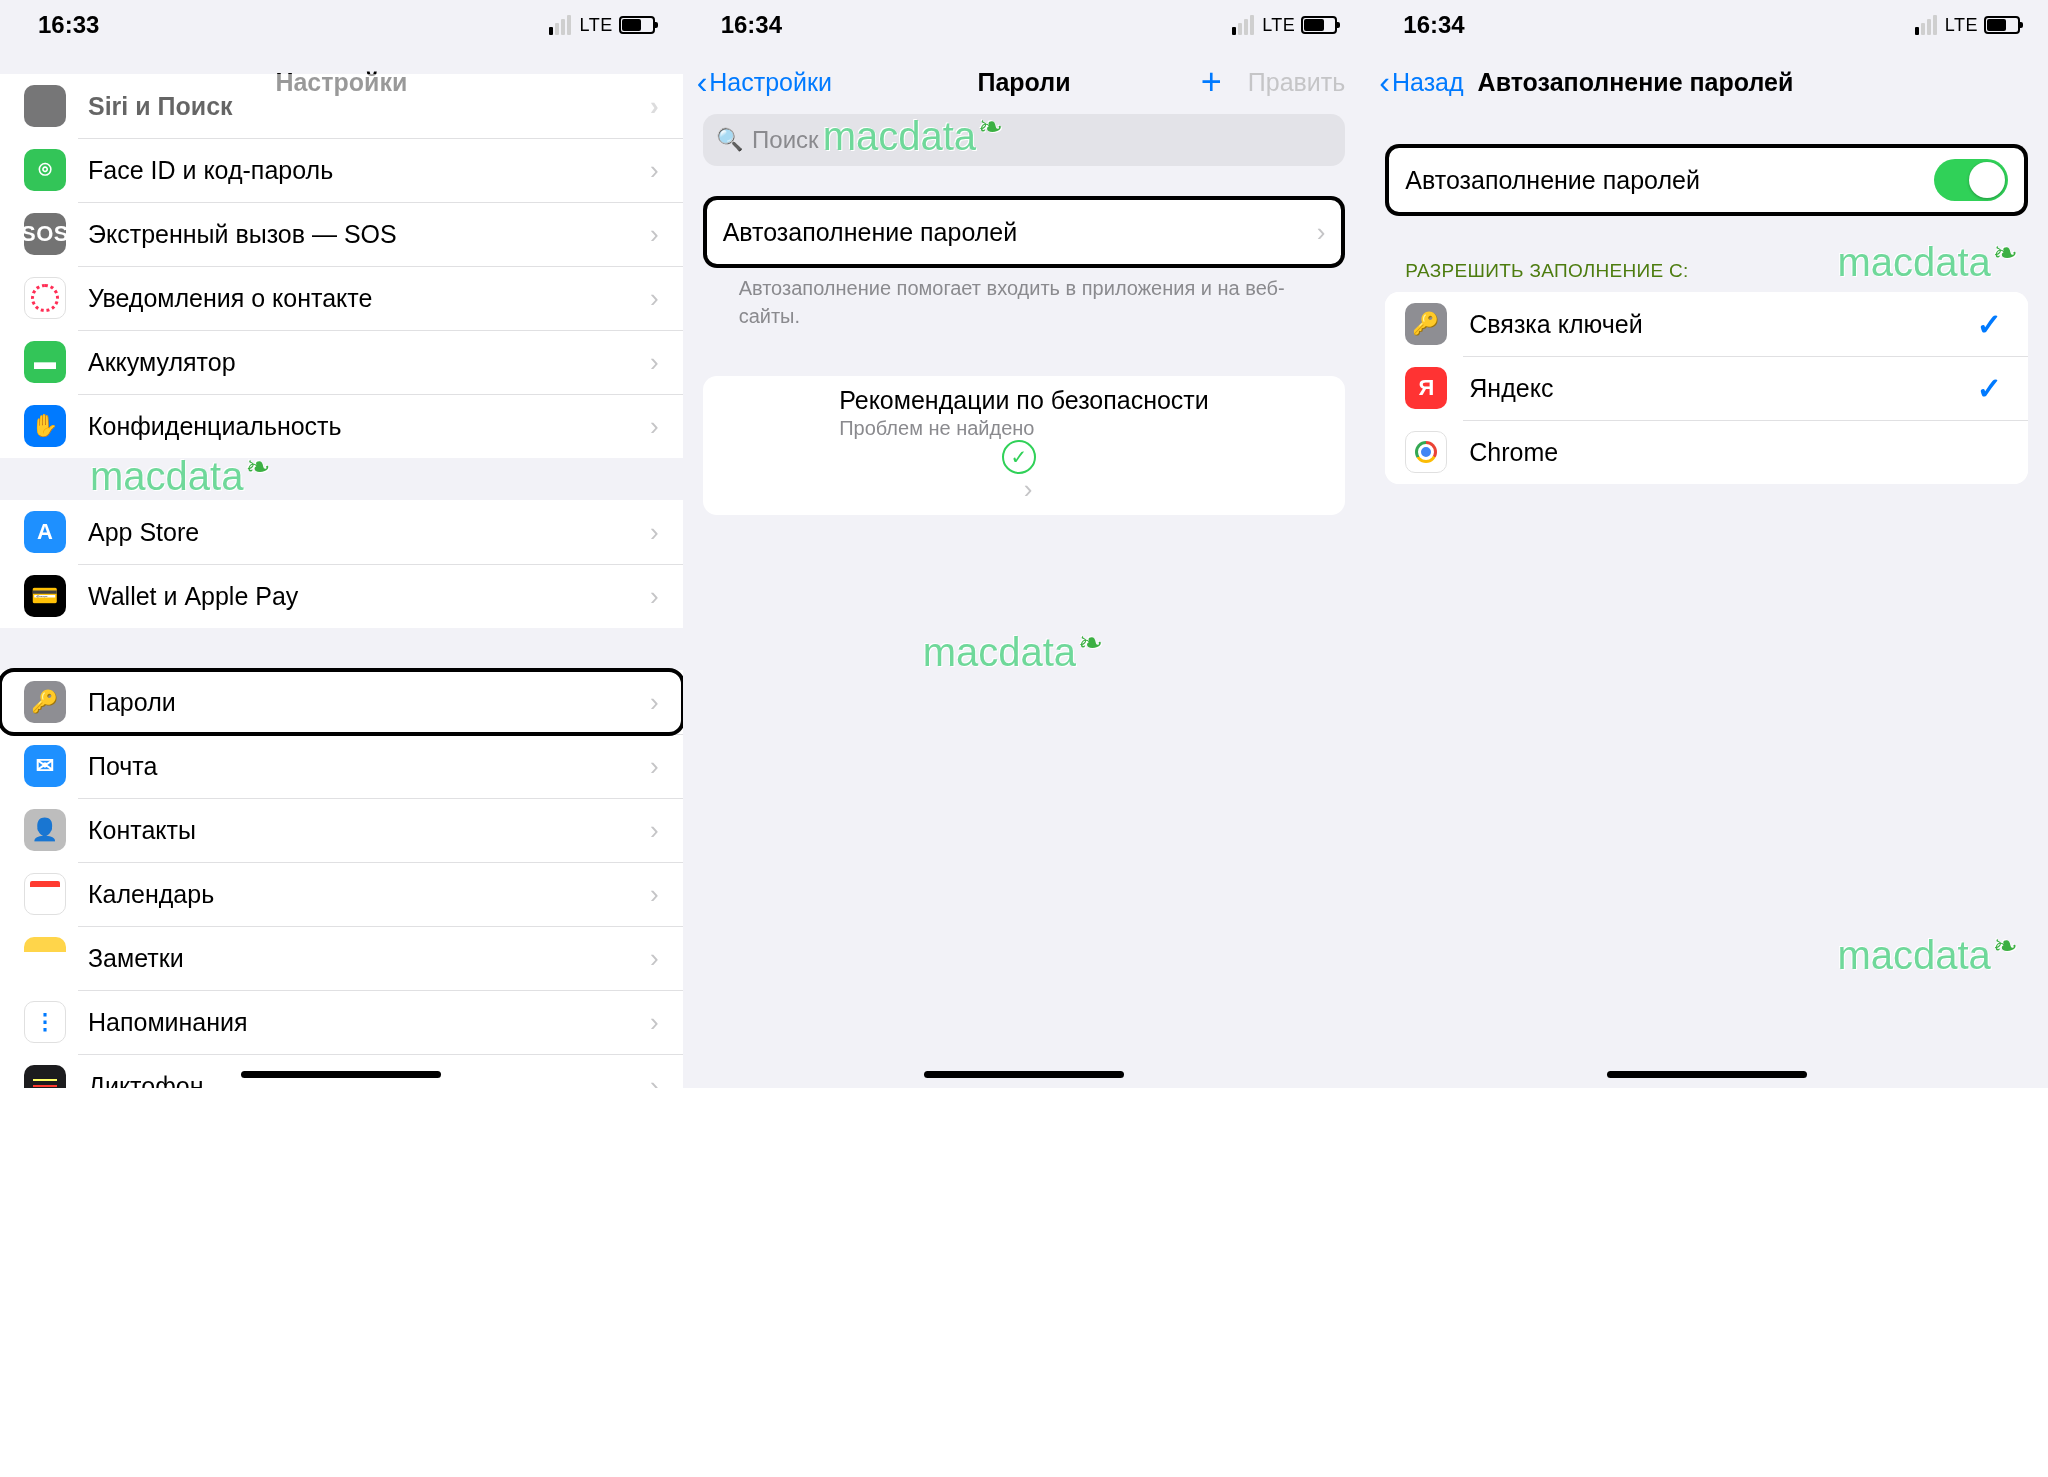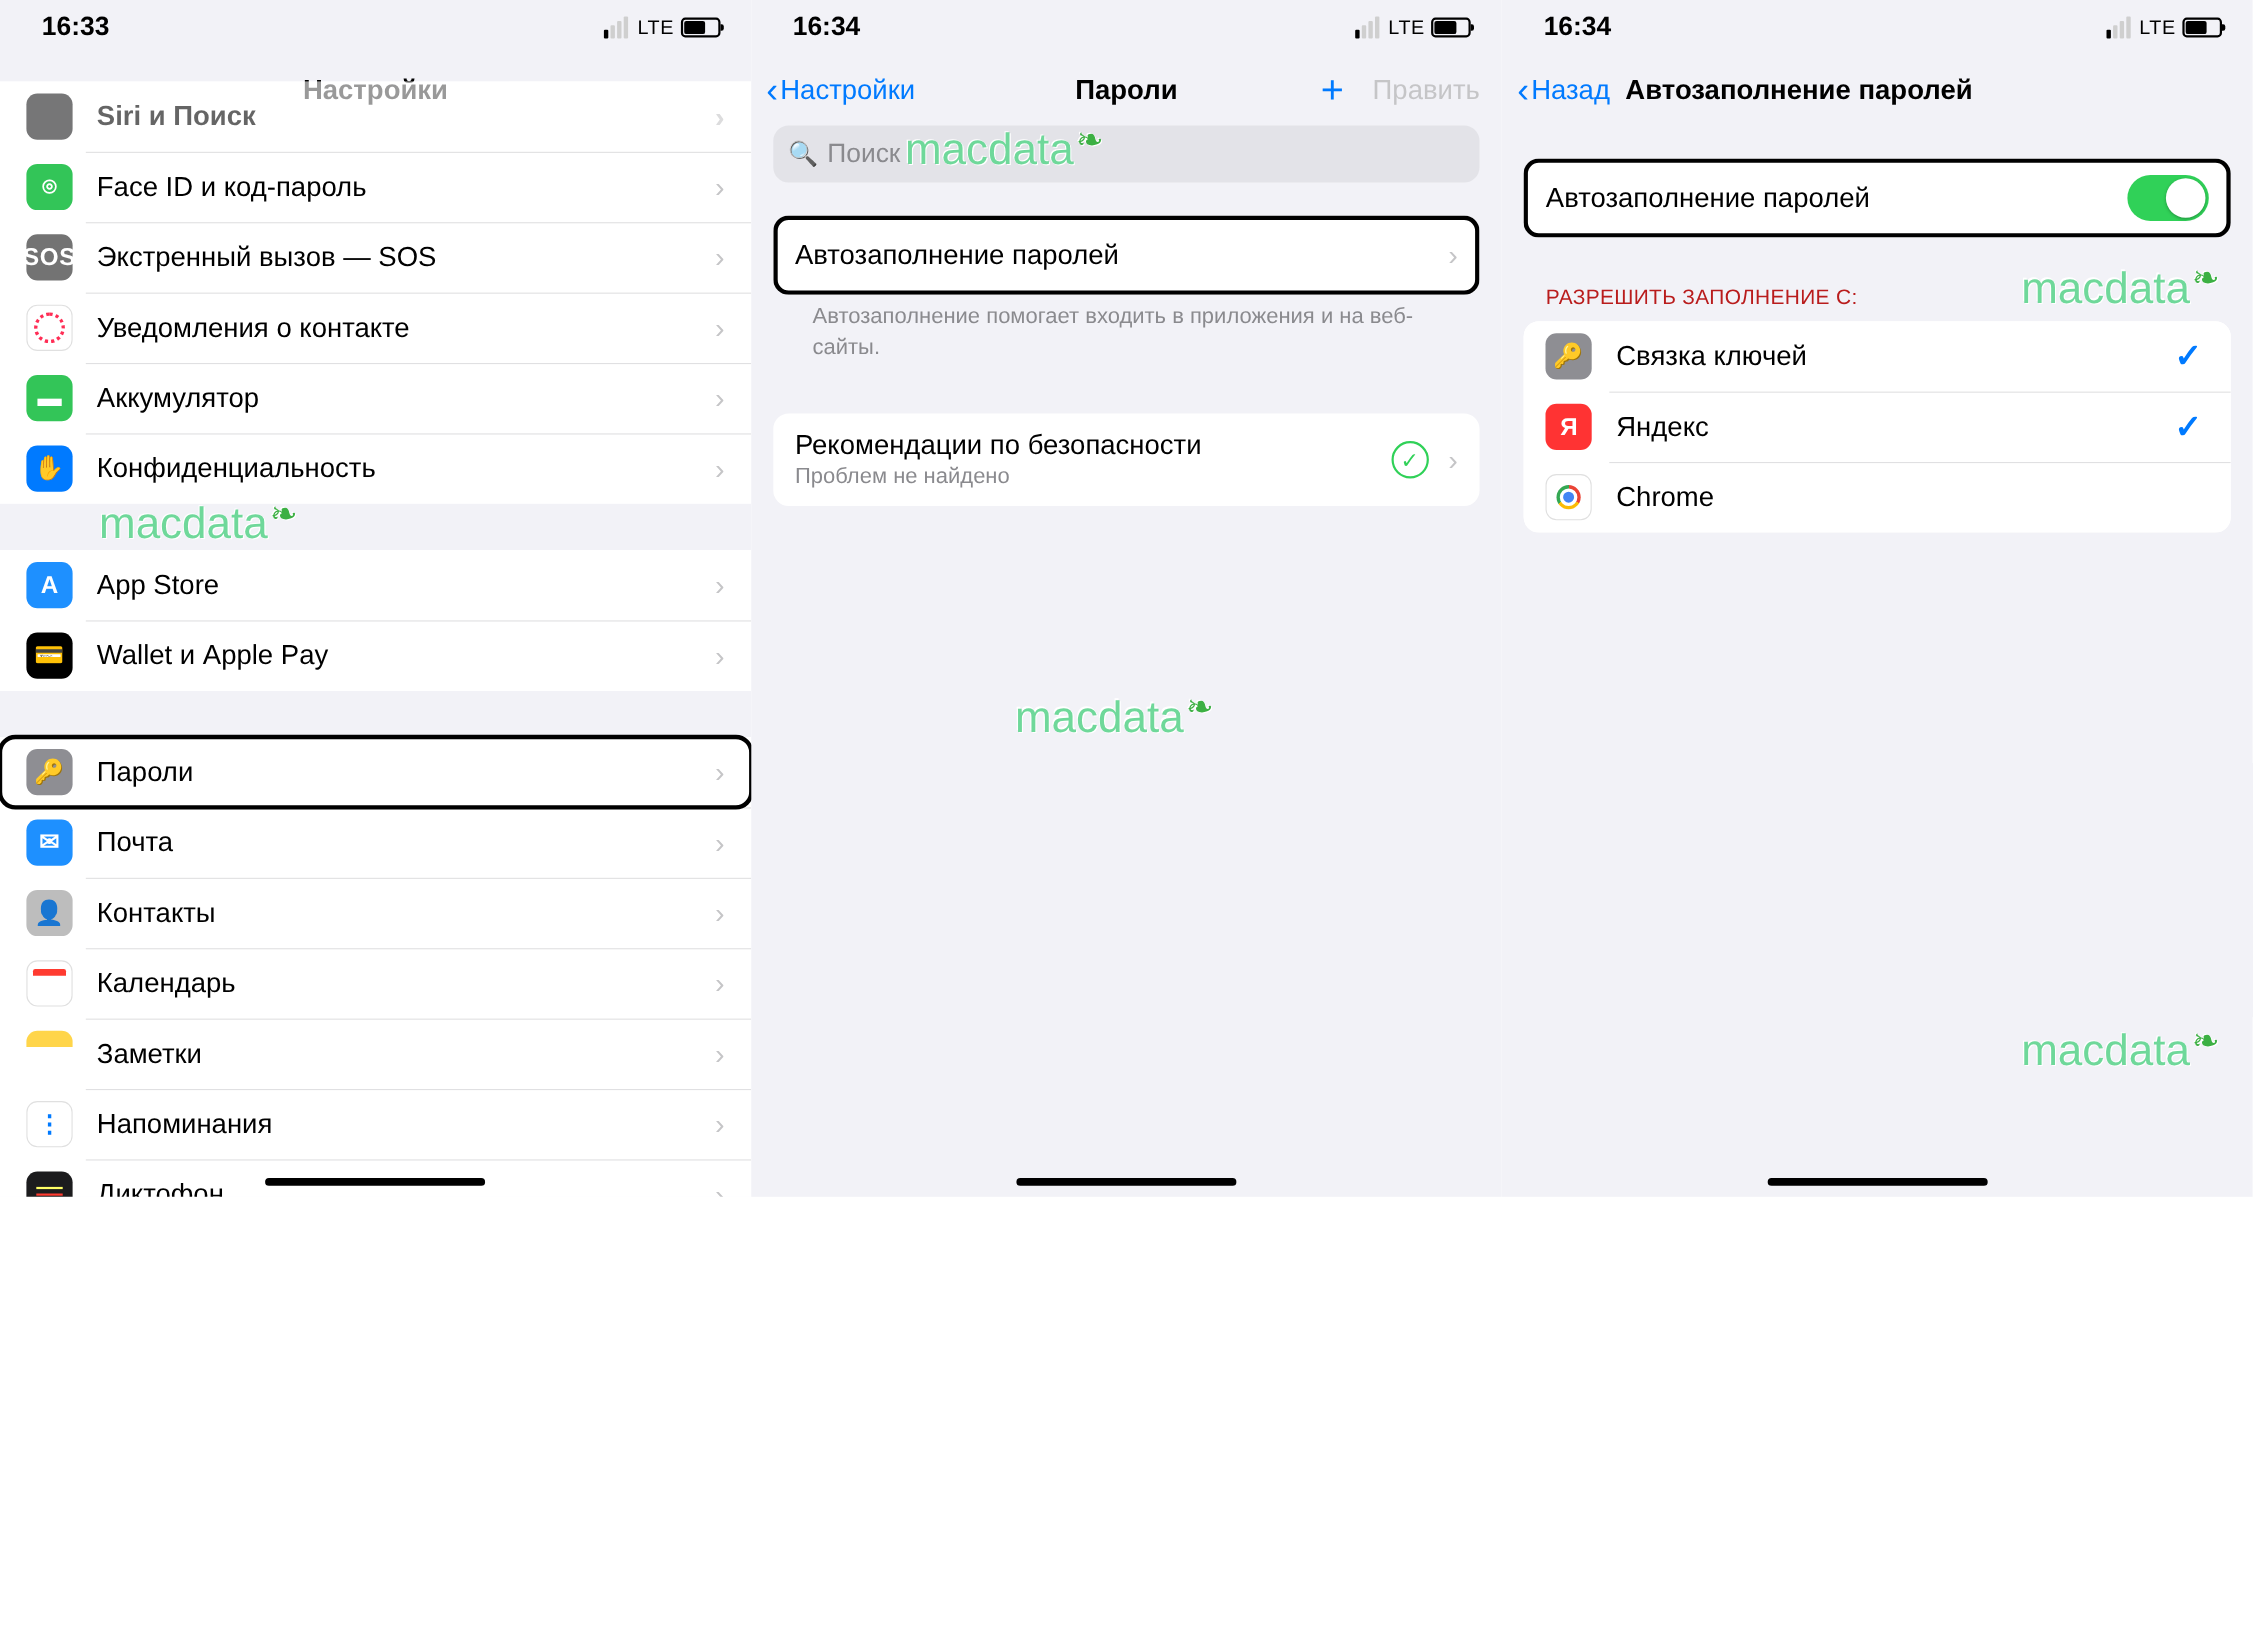--- a/index.html
+++ b/index.html
@@ -68,21 +68,21 @@
     height:52px;
     display:flex; align-items:center;
     padding:0 14px;
     color:#8a8a8e;
     font-size:24px;
   }
   .search-field .mag { margin-right:8px; font-size:22px; }
 
   .group { margin: 0 20px 36px; }
   .group-inset { background:#fff; border-radius:14px; overflow:hidden; }
-  .group-label { font-size:19px; color:#b91c1c; padding:8px 40px 10px; text-transform:uppercase; letter-spacing:.3px; }
+  .group-label { font-size:19px; color:#4d7c0f; padding:8px 40px 10px; text-transform:uppercase; letter-spacing:.3px; }
   .footer-text { font-size:20px; color:#8a8a8e; padding:6px 36px 0; line-height:1.4; }
 
   .row {
     display:flex; align-items:center;
     min-height:64px;
     padding: 10px 20px 10px 20px;
     background:#fff;
     position:relative;
   }
   .row + .row::before,
@@ -301,21 +301,21 @@
 
   <div class="group" style="margin-top:30px;">
     <div class="group-inset row noicon highlight-inner" style="min-height:72px;">
       <span class="label">Автозаполнение паролей</span>
       <span class="chevron">›</span>
     </div>
     <div class="footer-text">Автозаполнение помогает входить в приложения и на веб-сайты.</div>
   </div>
 
   <div class="group" style="margin-top:46px;">
-    <div class="group-inset row noicon" style="min-height:84px;">
+    <div class="group-inset row noicon" style="min-height:84px;flex-direction:column;">
       <div style="flex:1;">
         <div class="label">Рекомендации по безопасности</div>
         <div class="sub">Проблем не найдено</div>
       </div>
       <span class="badge-check">✓</span>
       <span class="chevron">›</span>
     </div>
   </div>
 
   <span class="watermark" style="left:240px;top:630px;">

